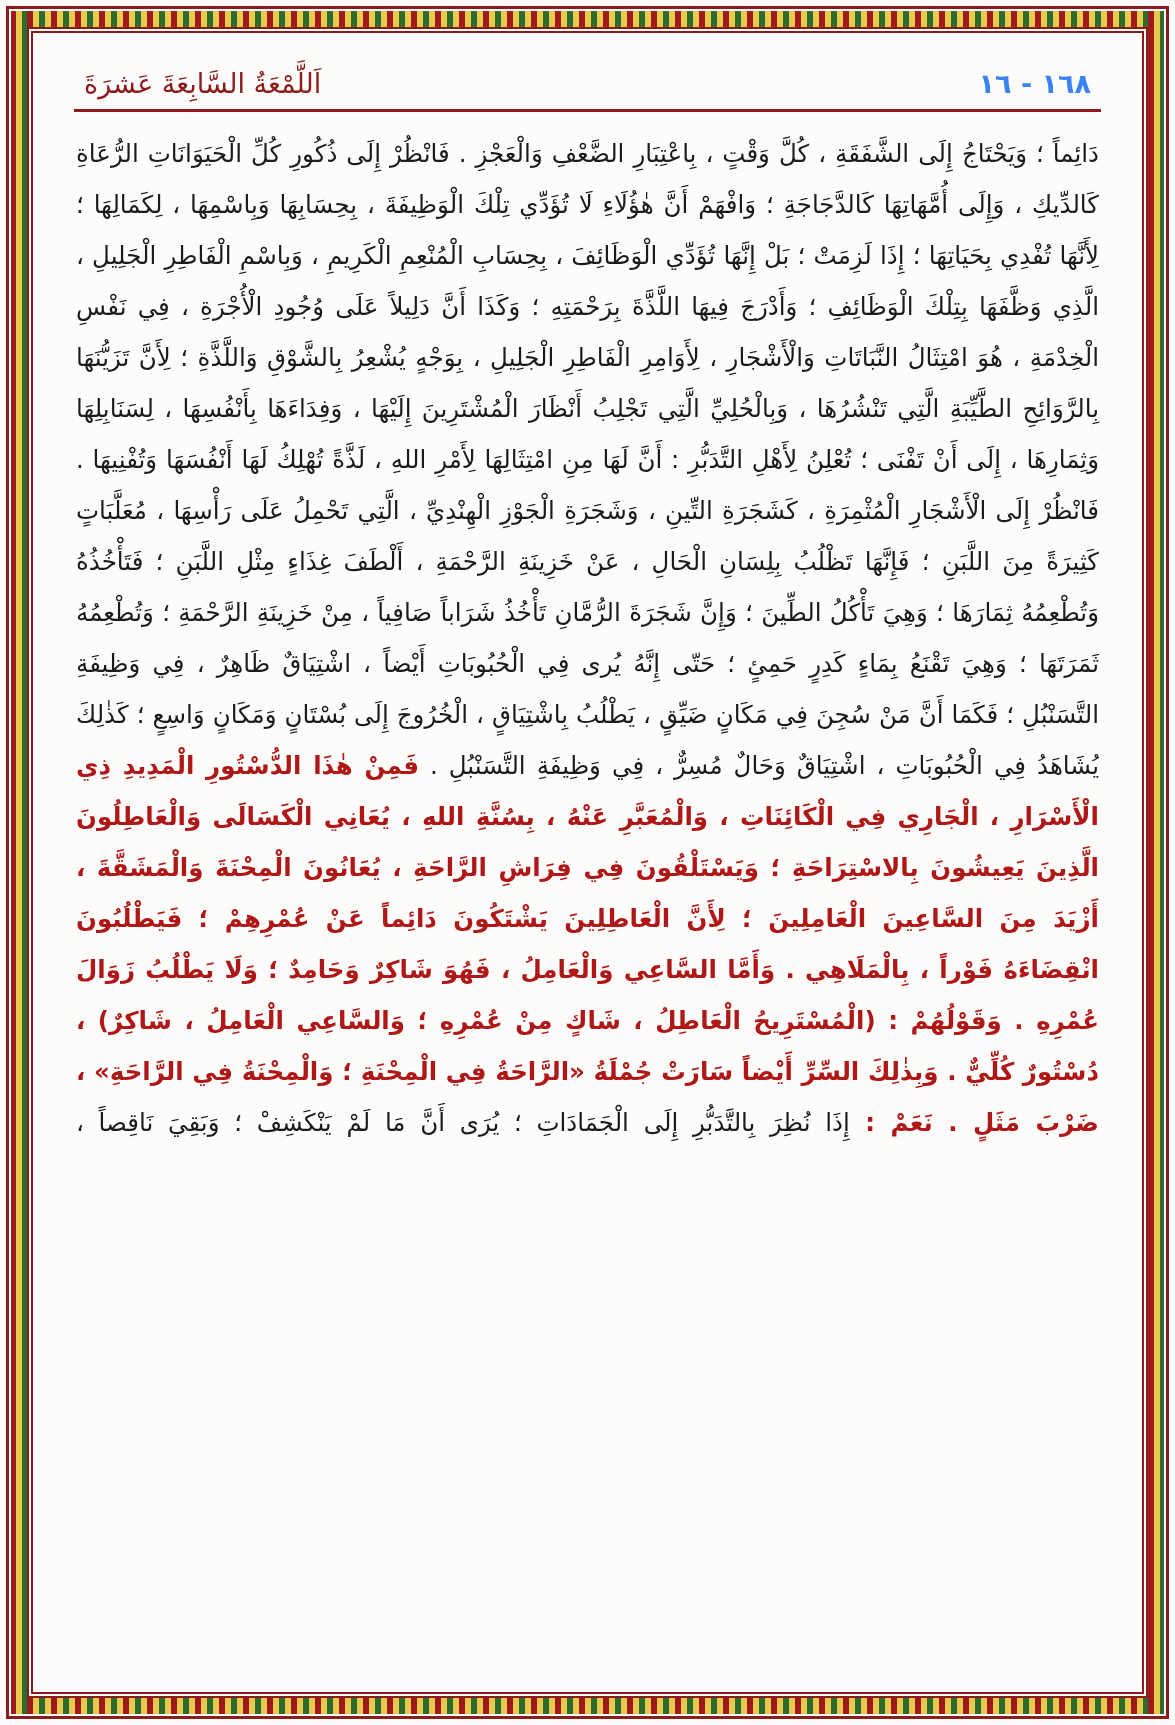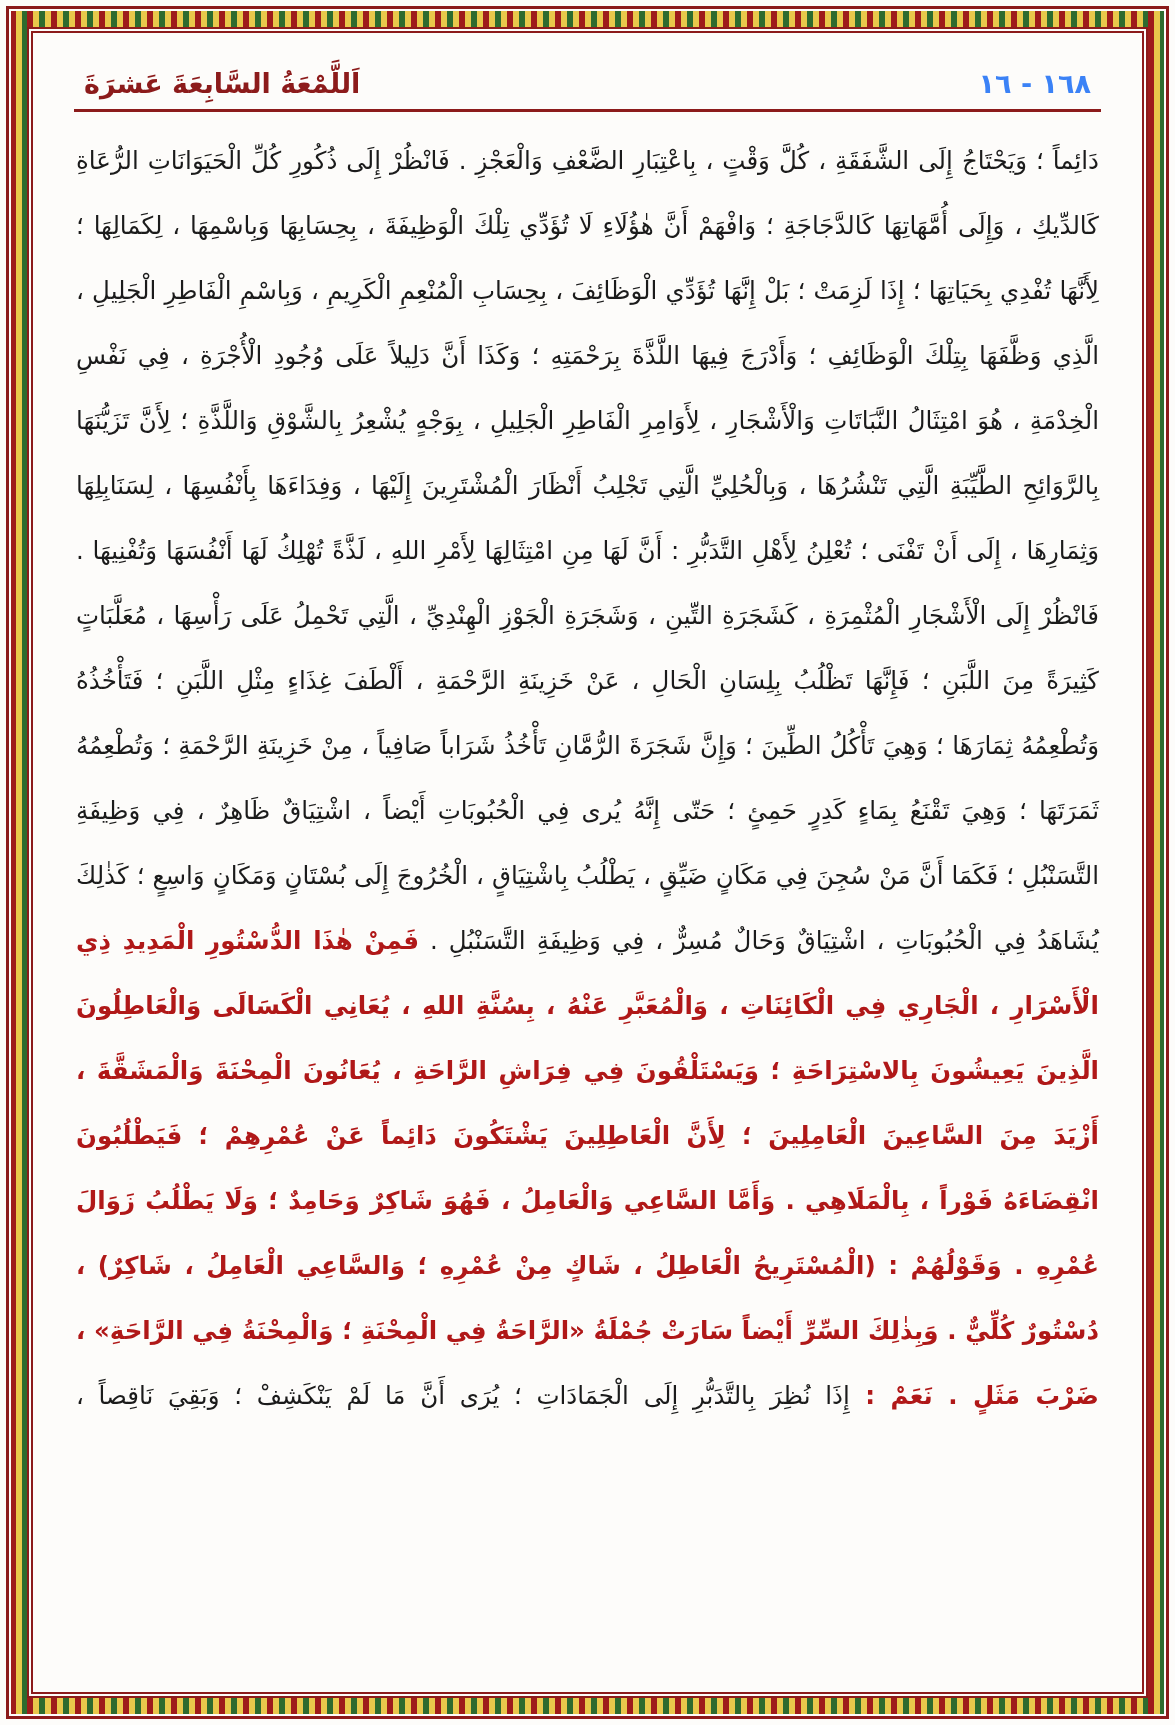--- a/index.html
+++ b/index.html
@@ -80,34 +80,34 @@
   .page-num {
     color: #3b82f6;
     font-size: 27px;
     font-weight: bold;
     letter-spacing: 1px;
     white-space: nowrap;
   }
   .doc-title {
     color: #8c1b1b;
     font-size: 27px;
-    font-weight: bold;
+    font-weight: normal;
   }
   .rule {
     margin: 10px 4px 16px 4px;
     height: 3px;
     background: #8c1b1b;
   }
 
   .body-text {
     direction: rtl;
     text-align: justify;
     text-align-last: justify;
     font-size: 24.5px;
-    line-height: 65px;
+    line-height: 51px;
     color: #1b1b1b;
     padding: 0 6px;
   }
   .body-text p {
     margin: 0;
   }
   .inline-red {
     color: #b01818;
     font-weight: bold;
   }

